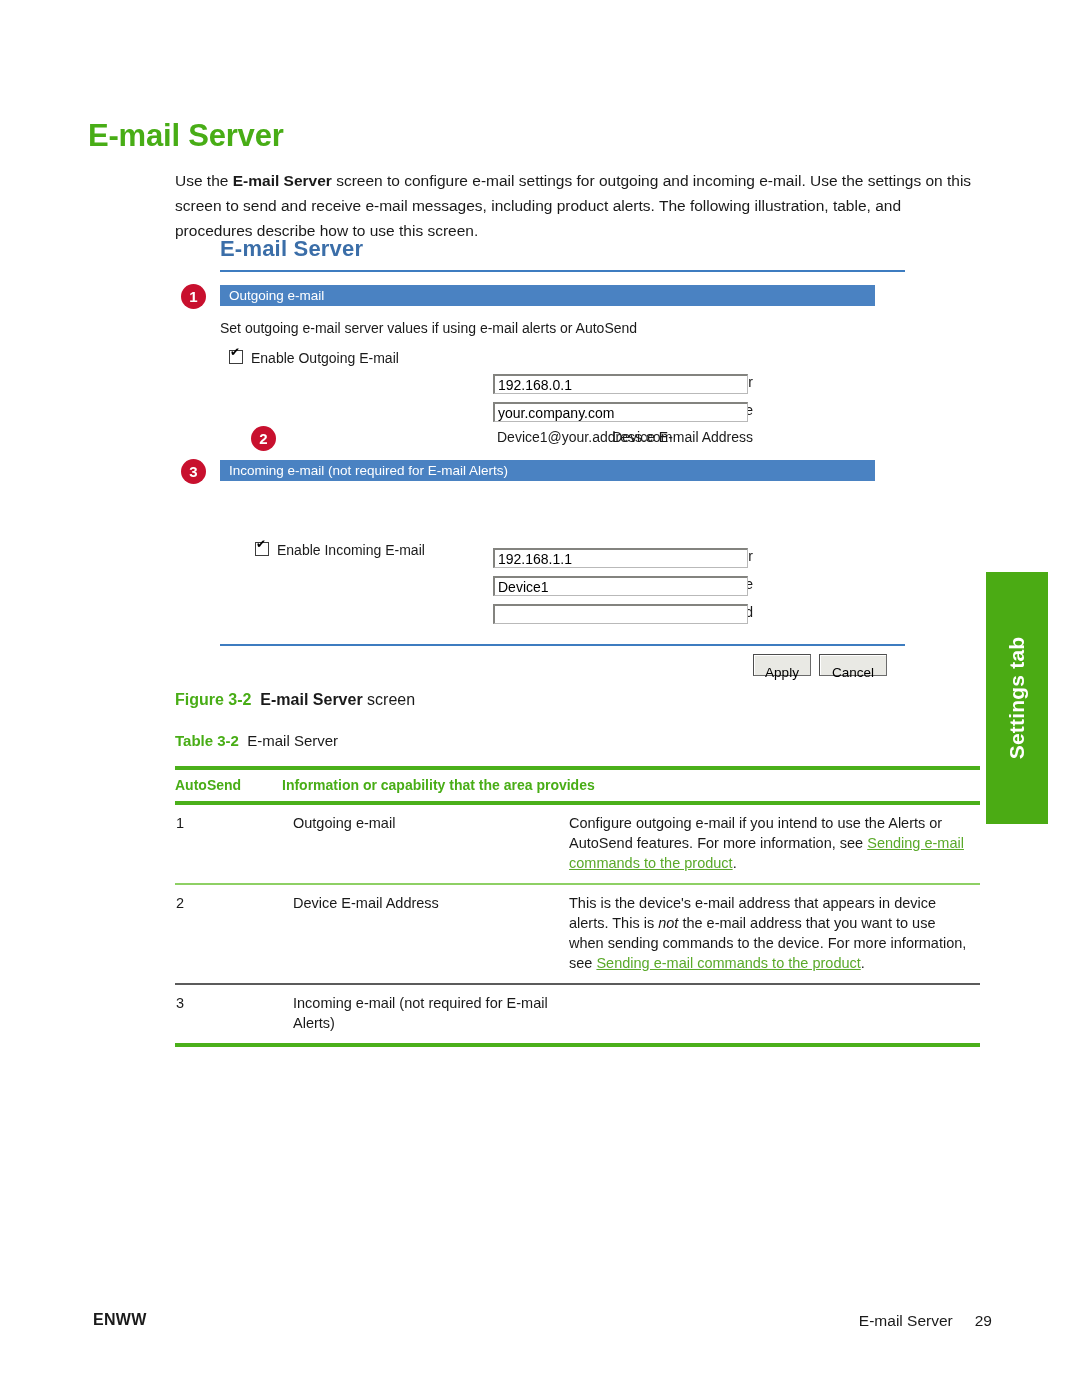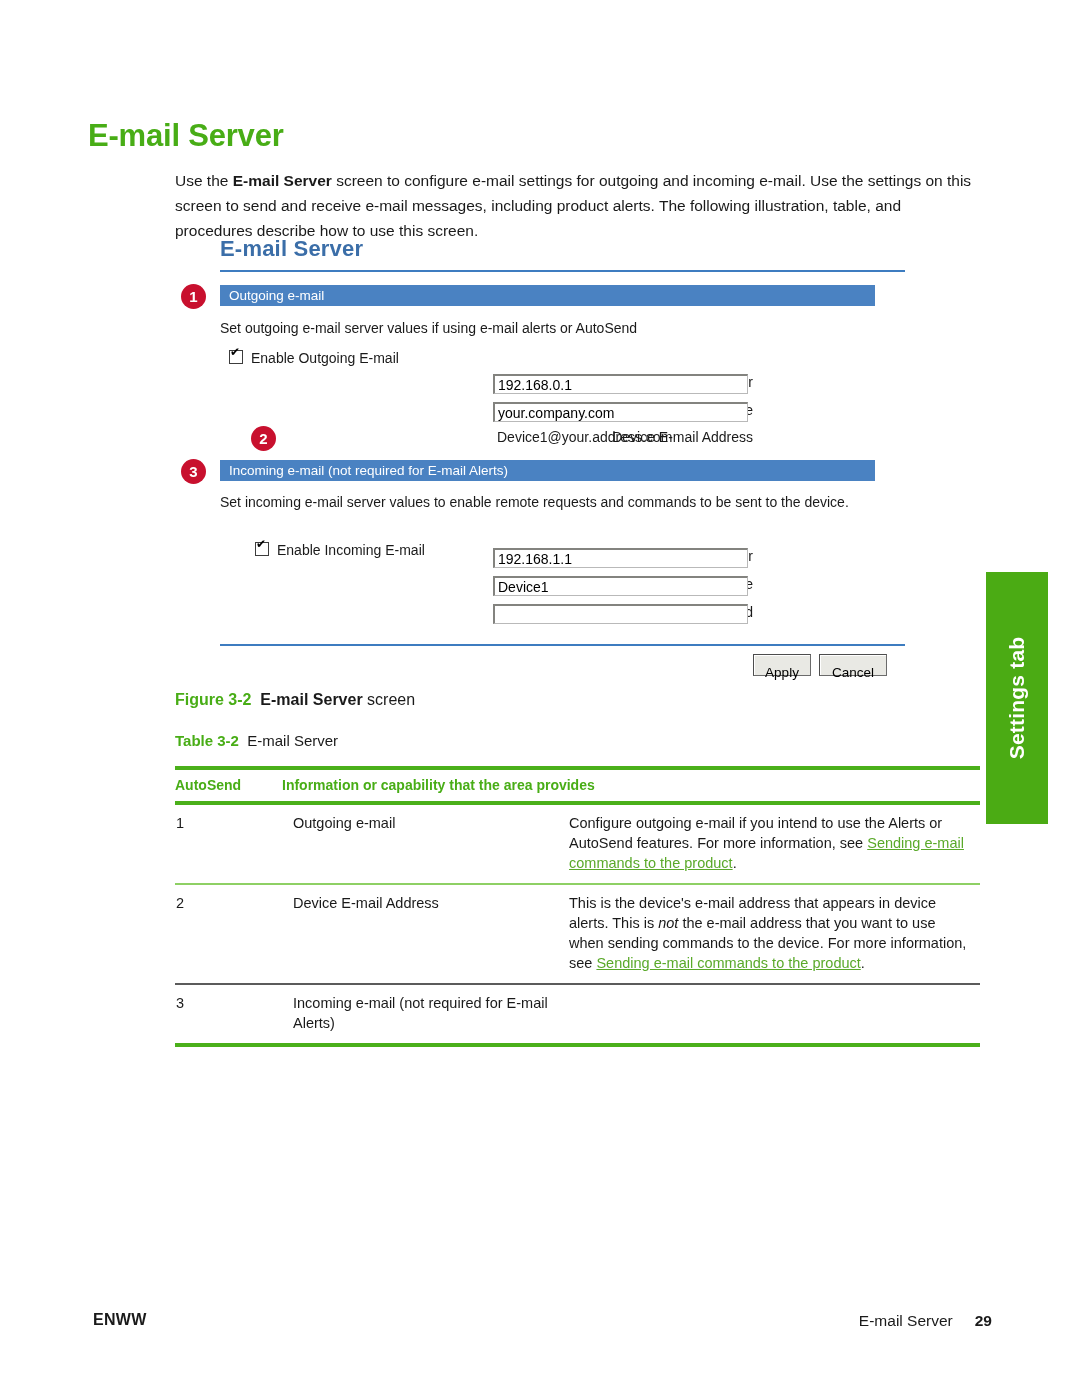--- a/index.html
+++ b/index.html
@@ -288,21 +288,21 @@
     color: #1a1a1a;
     letter-spacing: 0.3px;
   }
   #footer-right {
     position: absolute;
     right: 88px;
     top: 1312px;
     font-size: 15.5px;
     color: #1a1a1a;
   }
-  #footer-right .pg { font-weight: bold; margin-left: 22px; }
+  #footer-right .pg { font-weight: normal; margin-left: 22px; }
 </style>
 </head>
 <body>
 
 <h1 id="page-title">E-mail Server</h1>
 
 <p id="intro-paragraph"><span>Use the </span><b>E-mail Server</b><span> screen to configure e-mail settings for outgoing and incoming e-mail. Use the settings on this screen to send and receive e-mail messages, including product alerts. The following illustration, table, and procedures describe how to use this screen.</span></p>
 
 <div id="figure-screenshot">
 
@@ -329,21 +329,20 @@
     <span class="field-label">Domain Name</span>
     <input class="field-input" type="text" value="your.company.com" style="">
   </div>
 
   <div class="field-row" id="row-devmail">
     <span class="field-label">Device E-mail Address</span>
     <span class="field-static">Device1@your.address.com</span>
   </div>
 
   <div class="section-bar" id="bar-incoming">Incoming e-mail (not required for E-mail Alerts)</div>
-  <div class="section-desc" id="desc-incoming">Set incoming e-mail server values to enable remote requests and commands to be sent to the device.</div>
 
   <div class="chk-row" id="chk-incoming">
     <span class="chk-box"></span><span>Enable Incoming E-mail</span>
   </div>
 
   <div class="field-row" id="row-pop3">
     <span class="field-label">POP3 Server</span>
     <input class="field-input" type="text" value="192.168.1.1" style="">
   </div>
 

